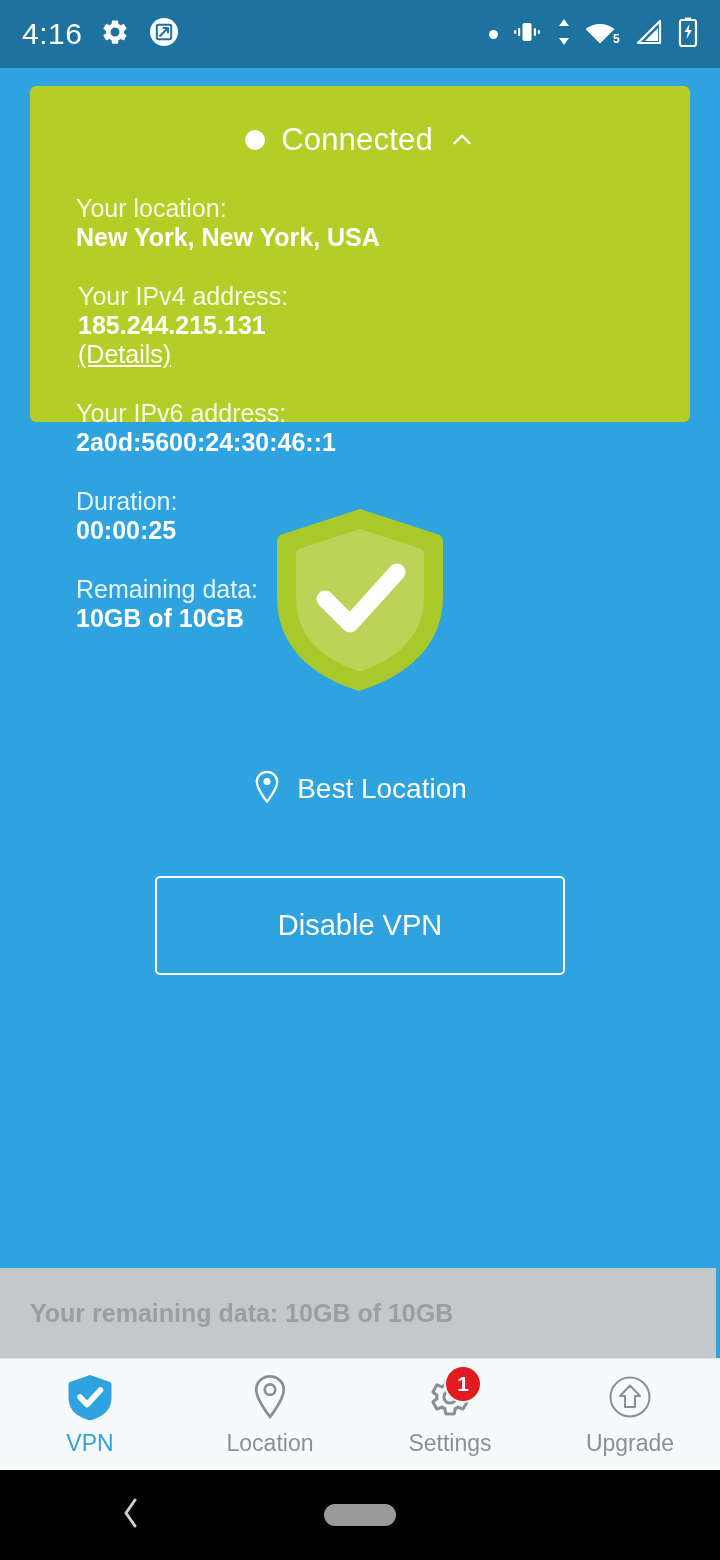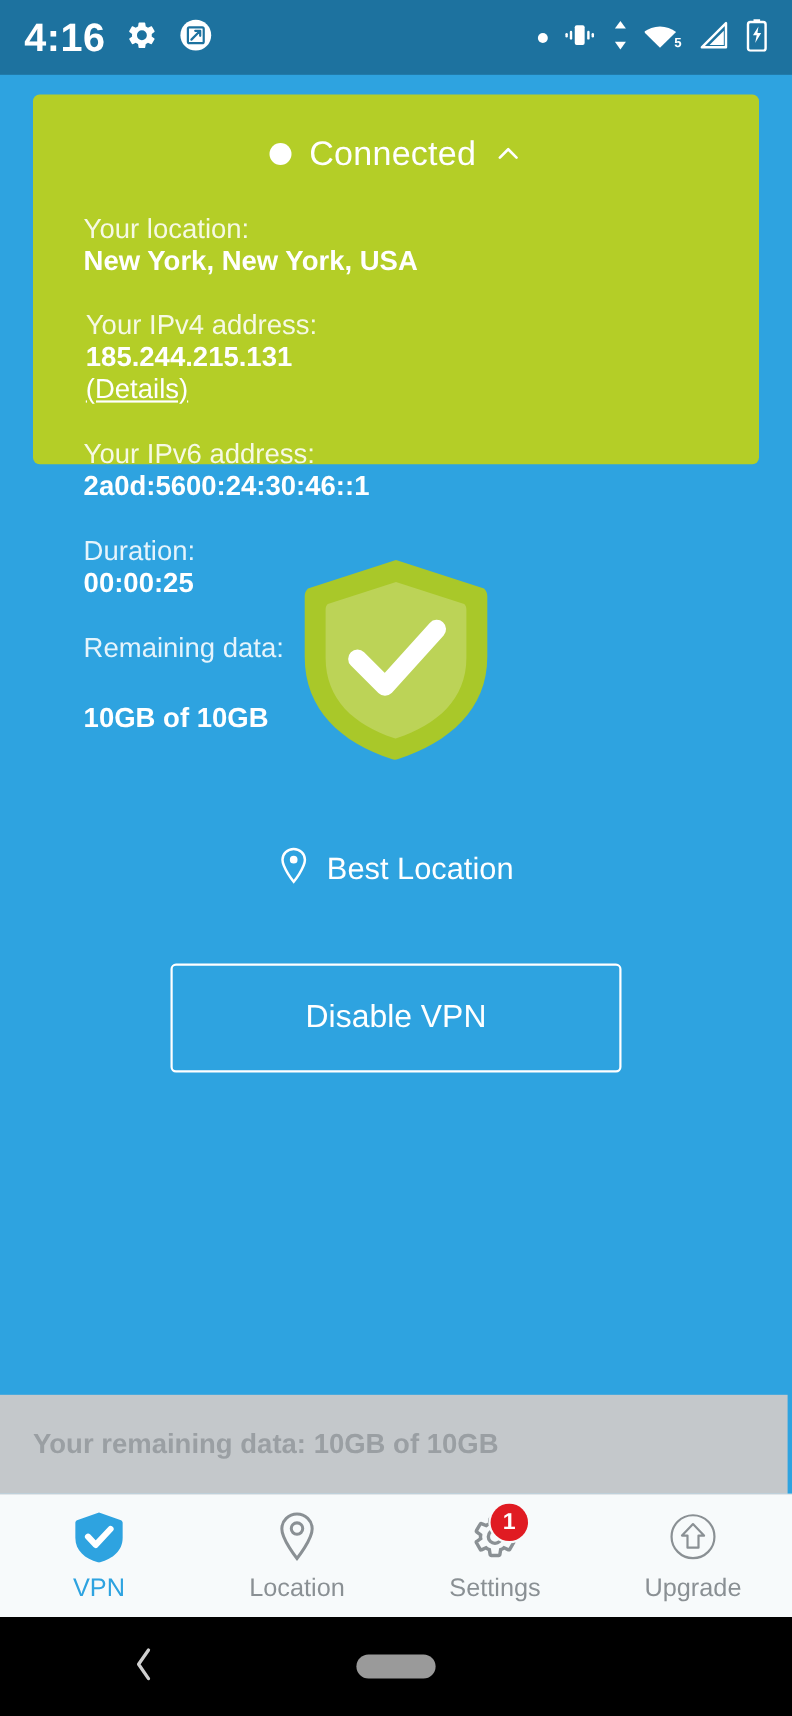--- a/index.html
+++ b/index.html
@@ -11,42 +11,42 @@
   }
   .phone { position:relative; width:720px; height:1560px; background:#2ea3e0; }
 
   
   .status-bar {
     position:absolute; top:0; left:0; width:720px; height:68px;
     background:#1d729f; display:flex; align-items:center;
     padding:0 22px; color:#ffffff;
   }
   .sb-left { display:flex; align-items:center; gap:18px; }
-  .sb-time { font-size:36px; font-weight:700; letter-spacing:0.5px; }
+  .sb-time { font-size:30px; font-weight:400; letter-spacing:0.5px; }
   .sb-right { margin-left:auto; display:flex; align-items:center; gap:14px; }
   .sb-dot { width:9px; height:9px; border-radius:50%; background:#fff; display:block; }
   .ic { display:block; }
 
   
   .card {
     position:absolute; left:30px; top:86px; width:660px; height:336px;
     background:#b4ce27; border-radius:6px;
     padding:0 32px; color:#fff;
   }
   .card-head {
     height:108px; display:flex; align-items:center; justify-content:center;
     gap:16px; cursor:pointer;
   }
   .conn-dot { width:20px; height:20px; border-radius:50%; background:#fff; }
   .conn-label { font-size:31px; font-weight:400; letter-spacing:.2px; }
   .chev-up { width:26px; height:26px; }
 
   .rows { padding-left:2px; }
   .row { display:flex; align-items:baseline; margin-bottom:30px; font-size:25px;flex-direction:column; }
-  .row:last-child { margin-bottom:0;gap:35px; }
+  .row:last-child { margin-bottom:0; }
   .lbl { color:rgba(255,255,255,.88); font-weight:400; }
   .val { color:#ffffff; font-weight:700; margin-left:12px; }
   .details-link {
     color:#ffffff; font-weight:400; margin-left:14px;
     text-decoration:underline; cursor:pointer;
   }
 
   
   .shield-wrap {
     position:absolute; left:0; top:505px; width:720px;

